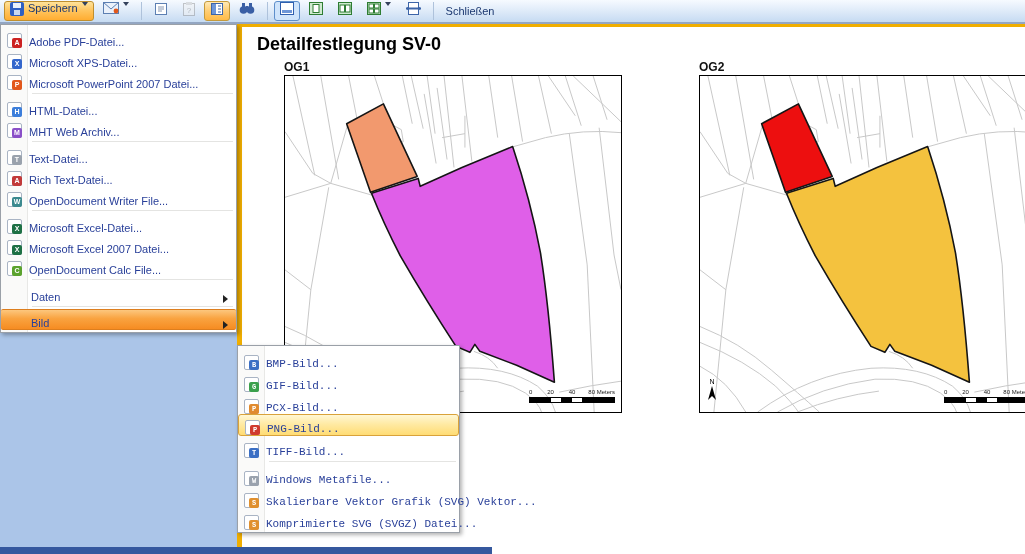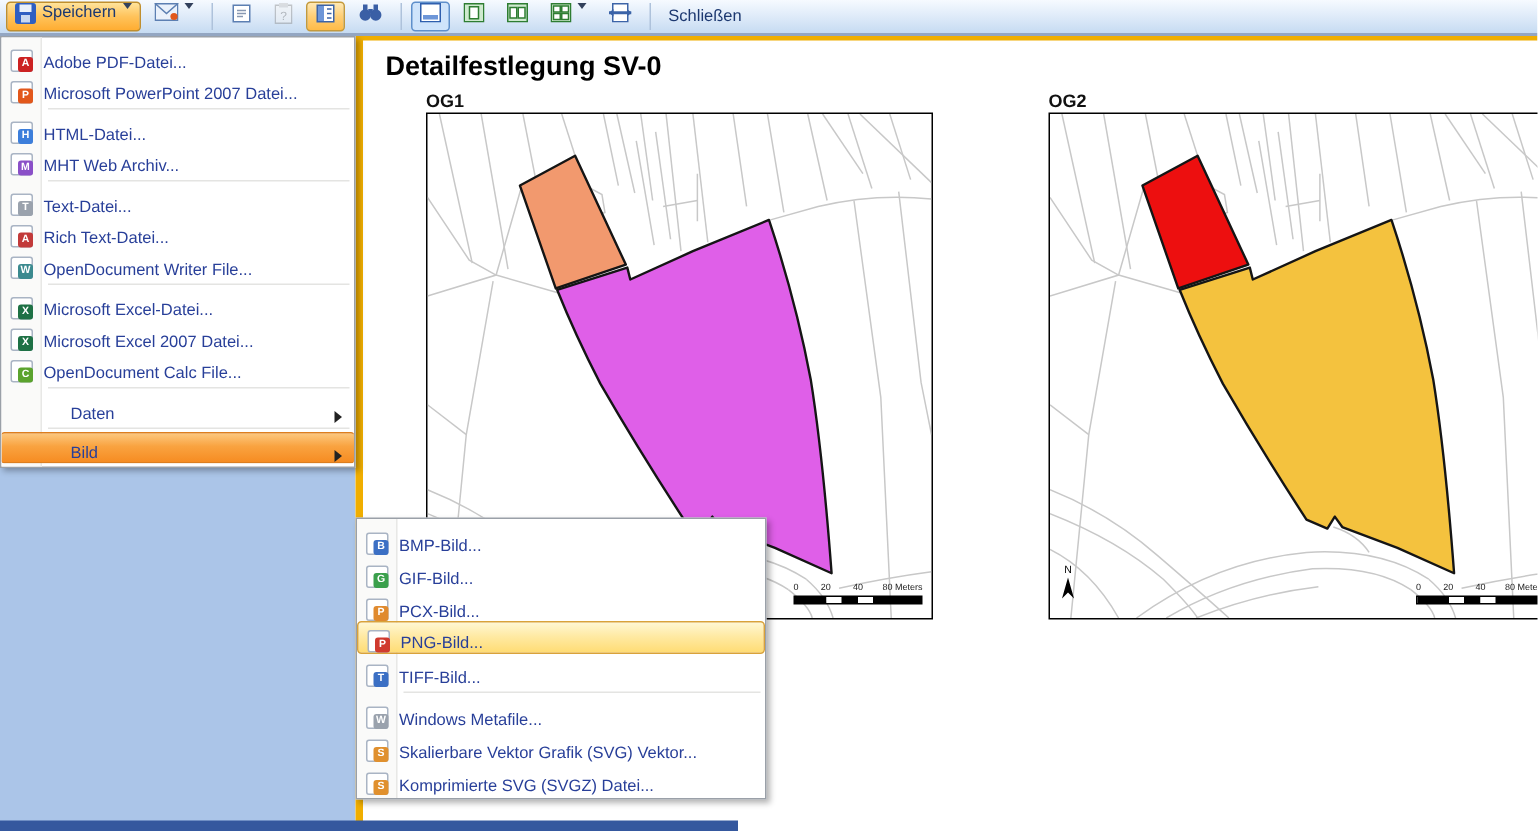--- a/index.html
+++ b/index.html
@@ -56,26 +56,26 @@
   .sb-bar { display:flex; height:6px; border:1px solid #000; }
   .sb-bar i { display:block; height:100%; }
   .sb-b{background:#000;} .sb-w{background:#fff;}
 
   
   .menu { position:absolute; background:#fff; border:1px solid #9AA0A8;
     box-shadow:2px 2px 4px rgba(0,0,0,.3); z-index:10; padding:2px 0; }
   .menu .gutter { position:absolute; left:0; top:0; bottom:0; width:27px;
     background:#FAFAF9; border-right:1px solid #E8E8E6; }
   #main-menu { left:0; top:24px; width:237px; }
-  #sub-menu  { left:237px; top:345px; width:274px; z-index:11; }
+  #sub-menu  { left:237px; top:345px; width:223px; z-index:11;font-family:Liberation Mono, monospace; }
   .mi { position:relative; height:21px; display:flex; align-items:flex-end; font-size:11px;
     color:#283F99; padding-left:6px; cursor:default; }
   #sub-menu .mi { height:22px; }
   .mi .lbl { margin-left:7px; white-space:nowrap; }
-  .mi.noicon .lbl { margin-left:40px; }
+  .mi.noicon .lbl { margin-left:24px; }
   .mi .subarrow { position:absolute; right:8px; width:0; height:0;
     border-top:4px solid transparent; border-bottom:4px solid transparent; border-left:5px solid #222; }
   .mi.hl-strong { background:linear-gradient(#FCC77E,#F9A340 45%,#F68C22);
     border-top:1px solid #DD7E1E; border-bottom:1px solid #DD7E1E; border-radius:2px; }
   .mi.hl-soft { background:linear-gradient(#FFF7D4,#FFEAA4 45%,#FFDC74);
     border:1px solid #D9A23A; border-radius:3px; }
   .msep { height:6px; position:relative; }
   .msep:after { content:""; position:absolute; left:31px; right:3px; top:3px; height:1px; background:#E4E4E2; }
   .fic { width:15px; height:15px; background:#fff; border:1px solid #A9B4C4; border-radius:2px;
     position:relative; flex:0 0 15px; }
@@ -327,20 +327,26 @@
   <div class="menu" id="main-menu">
     <div class="gutter"></div>
   <div class="mi">
         <span class="fic">
           <b style="background: rgb(204, 34, 34);">A</b>
         </span>
         <span class="lbl">Adobe PDF-Datei...</span>
       </div>
       <div class="mi">
         <span class="fic">
+          <b style="background: rgb(51, 102, 204);">X</b>
+        </span>
+        <span class="lbl">Microsoft XPS-Datei...</span>
+      </div>
+      <div class="mi">
+        <span class="fic">
           <b style="background: rgb(226, 87, 27);">P</b>
         </span>
         <span class="lbl">Microsoft PowerPoint 2007 Datei...</span>
       </div>
       <div class="msep"></div>
       <div class="mi">
         <span class="fic">
           <b style="background: rgb(60, 126, 219);">H</b>
         </span>
         <span class="lbl">HTML-Datei...</span>

